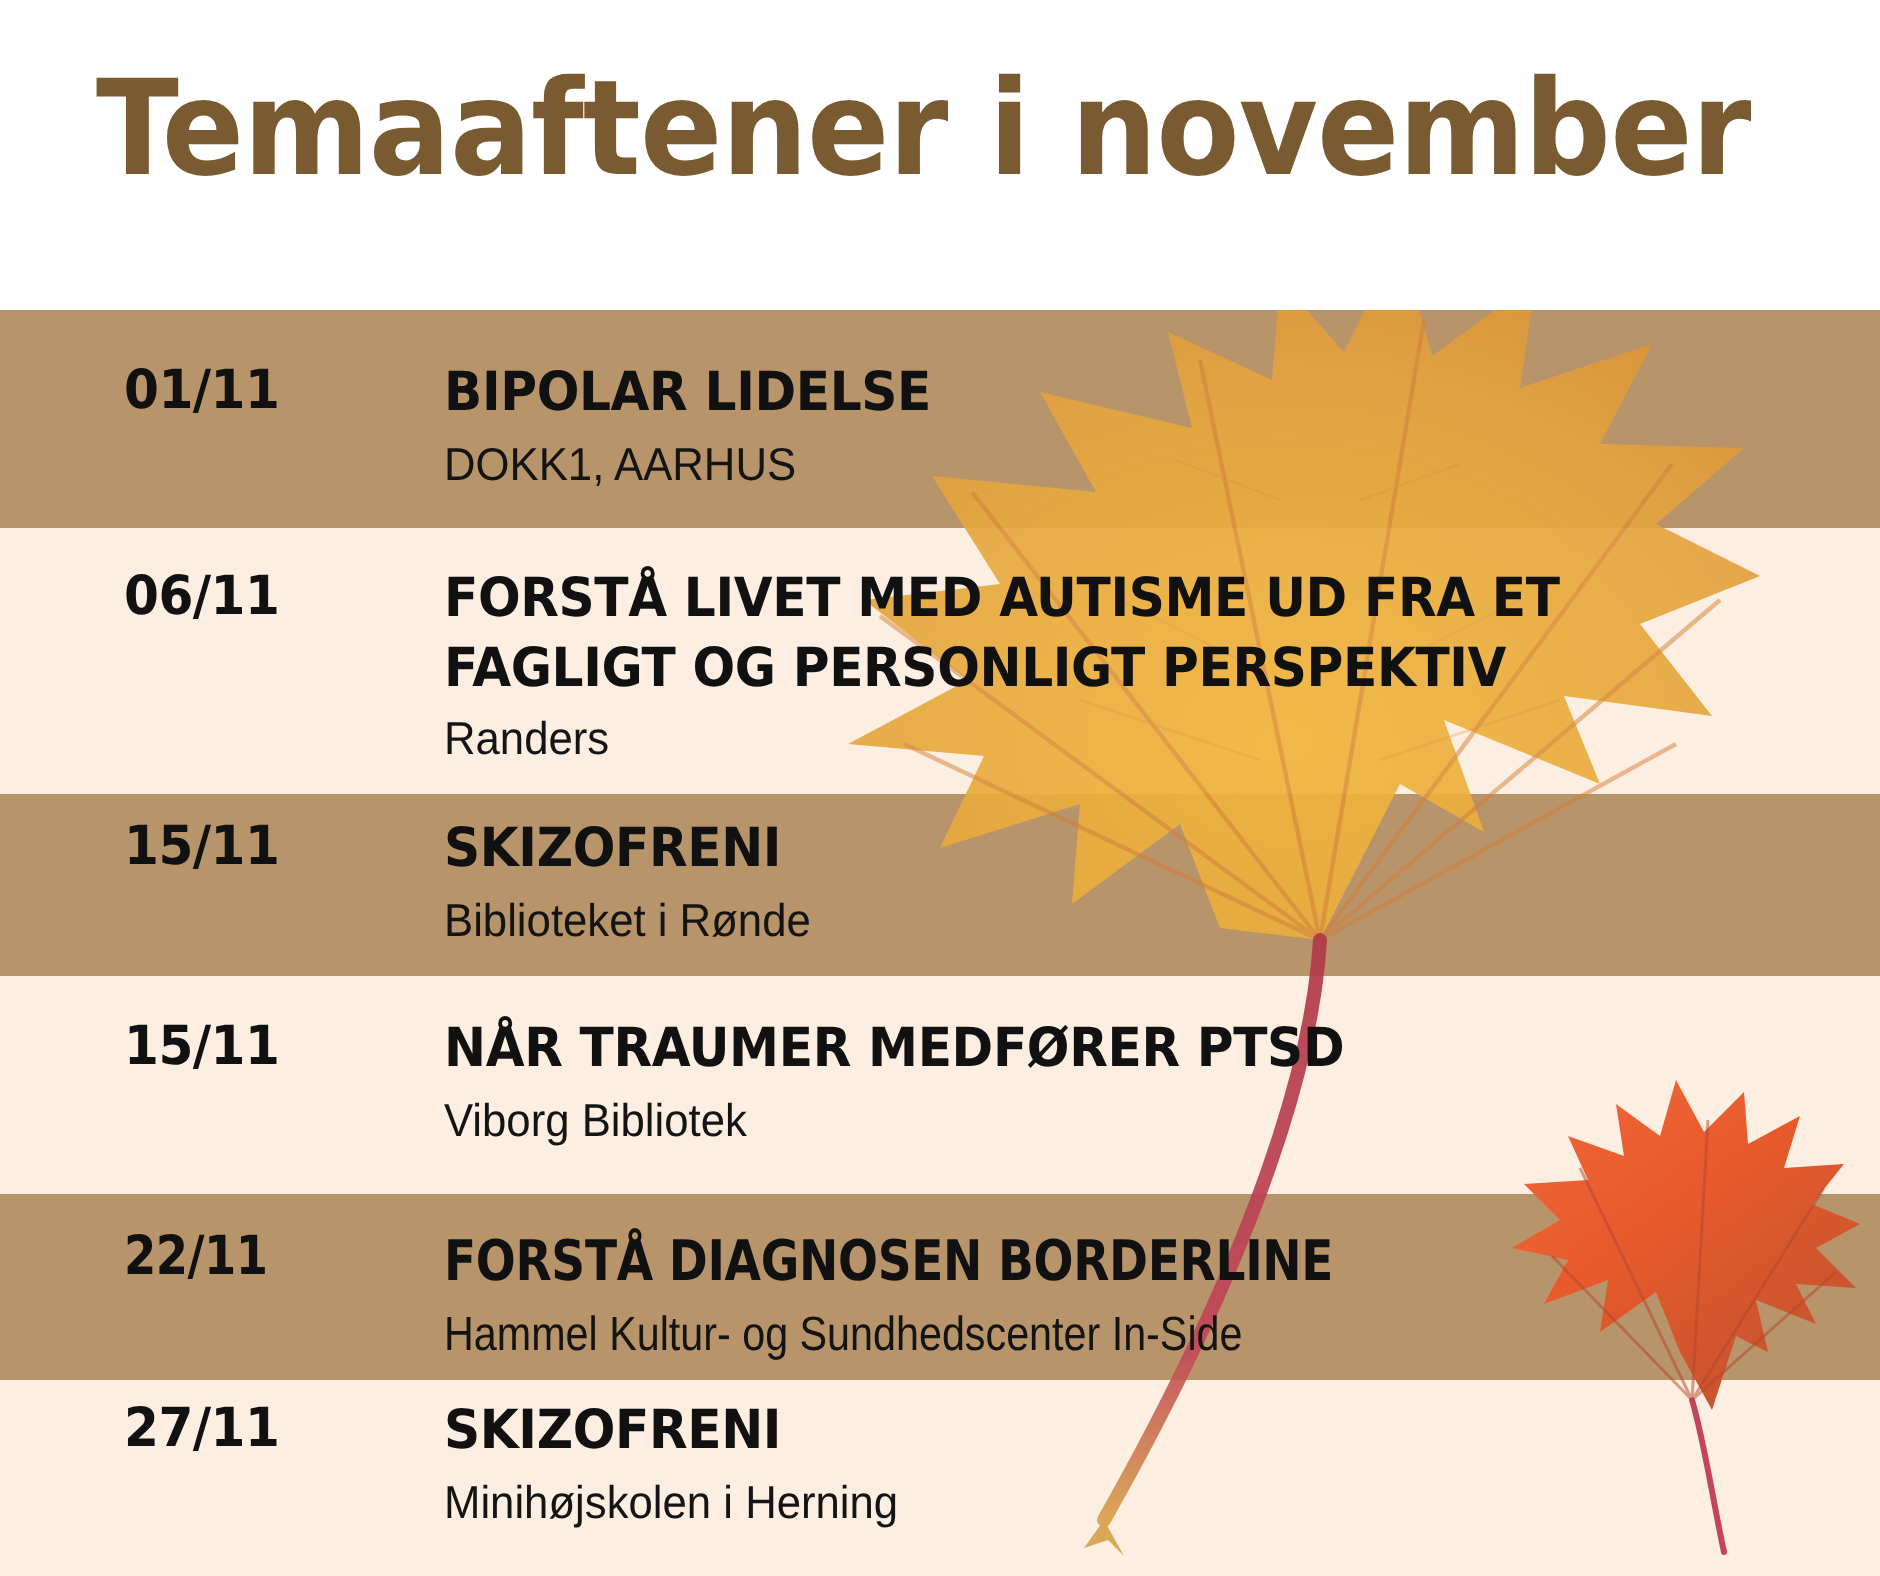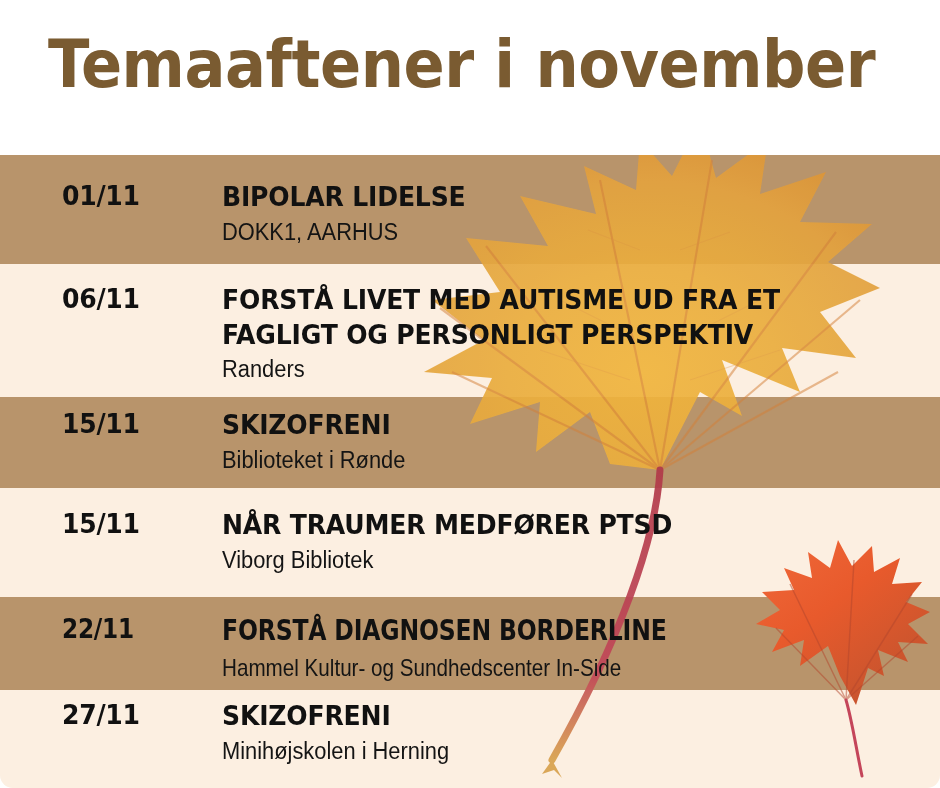--- a/index.html
+++ b/index.html
@@ -7,21 +7,20 @@
     padding: 0;
     background: #ffffff;
   }
   #poster {
     position: relative;
     width: 940px;
     height: 788px;
     overflow: hidden;
     background: #ffffff;
     font-family: "Liberation Sans", sans-serif;
-    border-radius: 13px;
   }
 
   
   .title-bar {
     position: absolute;
     left: 0; top: 0;
     width: 940px;
     height: 155px;
     background: #ffffff;
     z-index: 5;

